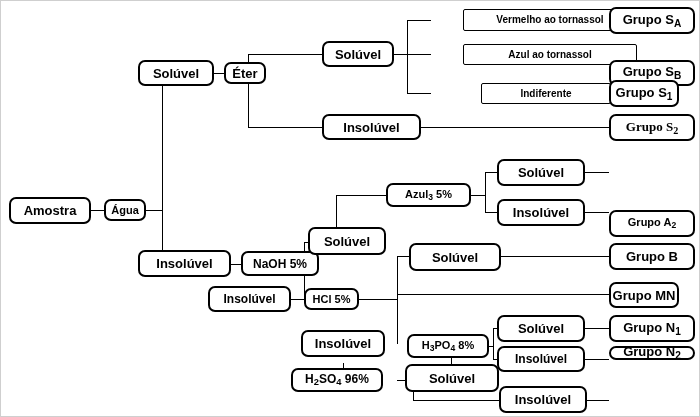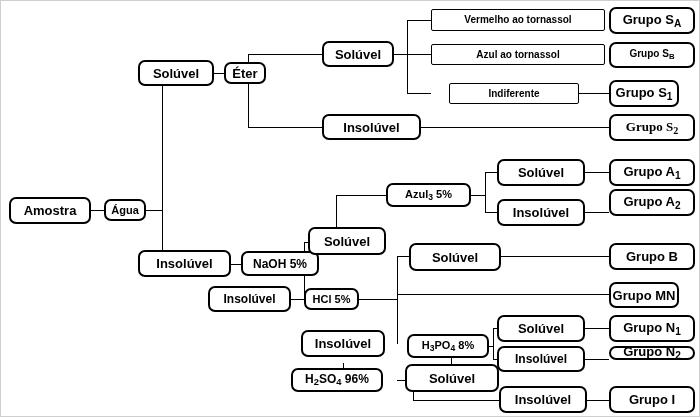--- a/index.html
+++ b/index.html
@@ -34,20 +34,21 @@
   }
   .node.round {
     border-radius: 7px;
   }
   .node.sq {
     border-radius: 2px;
   }
   .node.thin {
     border-width: 1px;
     font-weight: bold;
+    margin-left: 32px;
   }
   .node sub {
     font-size: 0.78em;
     vertical-align: -0.25em;
     font-weight: bold;
   }
   
   .ln {
     position: absolute;
     background: #000000;
@@ -171,21 +172,21 @@
   </div>
 
   <div class="node sq thin" style="left:448px; top:82px; width:130px; height:21px; font-size:10px;">
     <span>Indiferente</span>
   </div>
 
   <div class="node round" style="left:608px; top:6px; width:86px; height:27px; font-size:13px;">
     <span><span>Grupo S</span><sub>A</sub></span>
   </div>
 
-  <div class="node round" style="left:608px; top:41px; width:86px; height:26px; font-size:10px;">
+  <div class="node round" style="left:608px; top:59px; width:86px; height:26px; font-size:13px;">
     <span><span>Grupo S</span><sub>B</sub></span>
   </div>
 
   <div class="node round" style="left:608px; top:79px; width:70px; height:27px; font-size:13px;">
     <span><span>Grupo S</span><sub>1</sub></span>
   </div>
 
   <div class="node round" style="left:608px; top:113px; width:86px; height:27px; font-size:13px;font-family:Liberation Serif, serif;">
     <span><span>Grupo S</span><sub>2</sub></span>
   </div>
@@ -207,25 +208,22 @@
   </div>
 
   <div class="node round" style="left:496px; top:158px; width:88px; height:27px; font-size:13px;">
     <span>Solúvel</span>
   </div>
 
   <div class="node round" style="left:496px; top:198px; width:88px; height:27px; font-size:13px;">
     <span>Insolúvel</span>
   </div>
 
-  <div class="node round" style="left:608px; top:158px; width:86px; height:27px; font-size:13px;">
-    <span><span>Grupo A</span><sub>1</sub></span>
-  </div>
-
-  <div class="node round" style="left:608px; top:188px; width:86px; height:27px; font-size:13px;">
+
+  <div class="node round" style="left:608px; top:209px; width:86px; height:27px; font-size:11px;">
     <span><span>Grupo A</span><sub>2</sub></span>
   </div>
 
   <div class="node round" style="left:303px; top:287px; width:55px; height:22px; font-size:11px;">
     <span>HCl 5%</span>
   </div>
 
   <div class="node round" style="left:408px; top:242px; width:92px; height:28px; font-size:13px;">
     <span>Solúvel</span>
   </div>
@@ -267,17 +265,14 @@
   </div>
 
   <div class="node round" style="left:404px; top:363px; width:94px; height:28px; font-size:13px;">
     <span>Solúvel</span>
   </div>
 
   <div class="node round" style="left:498px; top:385px; width:88px; height:27px; font-size:13px;">
     <span>Insolúvel</span>
   </div>
 
-  <div class="node round" style="left:608px; top:385px; width:86px; height:27px; font-size:13px;">
-    <span>Grupo I</span>
-  </div>
 
 </div>
 
 </body></html>

